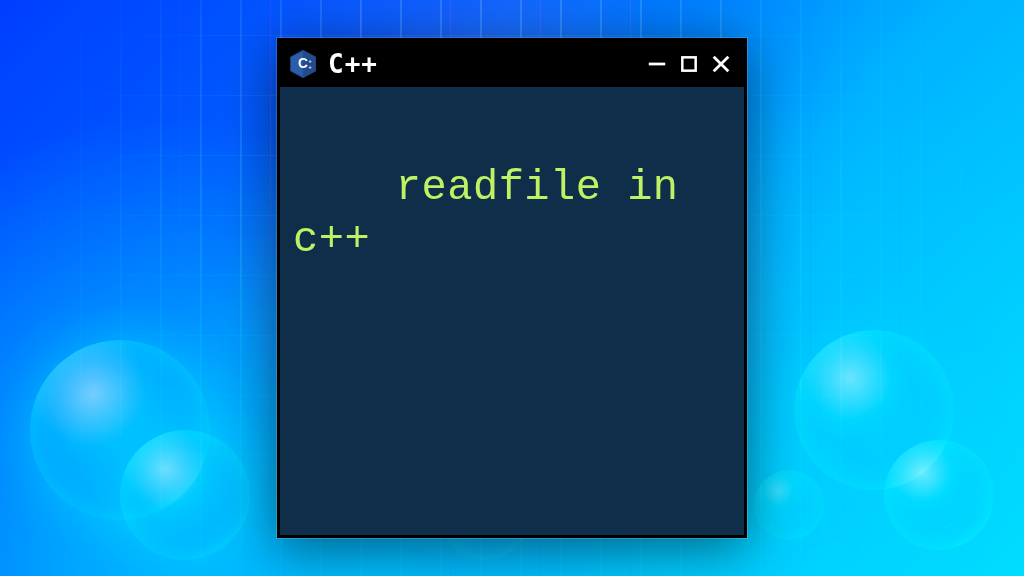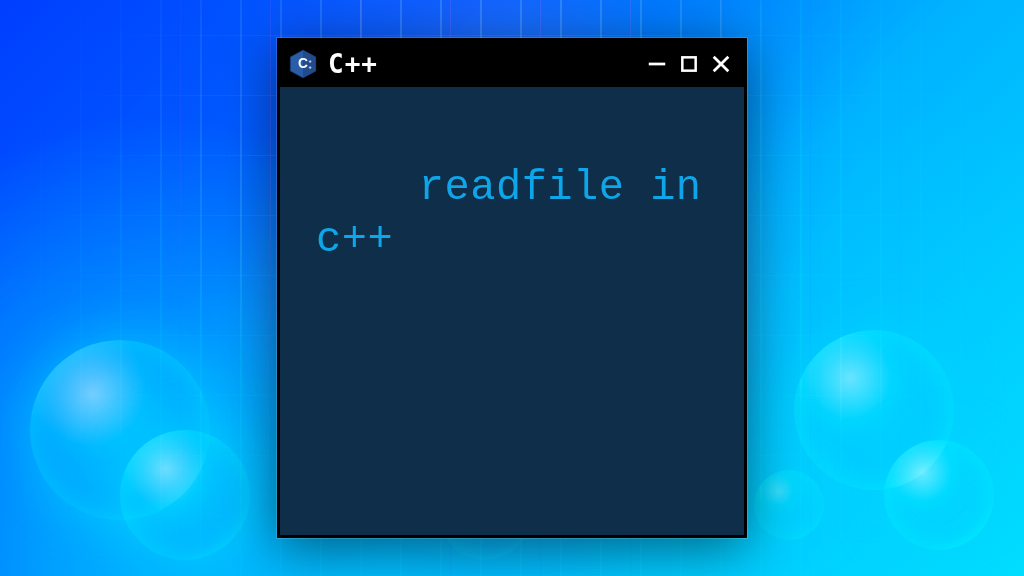--- a/index.html
+++ b/index.html
@@ -104,22 +104,22 @@
     }
     .ctrl {
       width: 26px; height: 26px;
       display: flex; align-items: center; justify-content: center;
       color: #fff;
       cursor: pointer;
     }
     .ctrl svg { stroke: #fff; stroke-width: 3; fill: none; }
 
     .body {
-      padding: 22px 36px;
-      color: #0ea5e9;
+      padding: 22px 13px;
+      color: #bef264;
       font-family: 'Consolas', 'Menlo', 'Courier New', monospace;
       font-size: 42px;
       line-height: 1.25;
       letter-spacing: 0.5px;
       white-space: pre-wrap;
     }
   </style>
 </head>
 <body>
 

